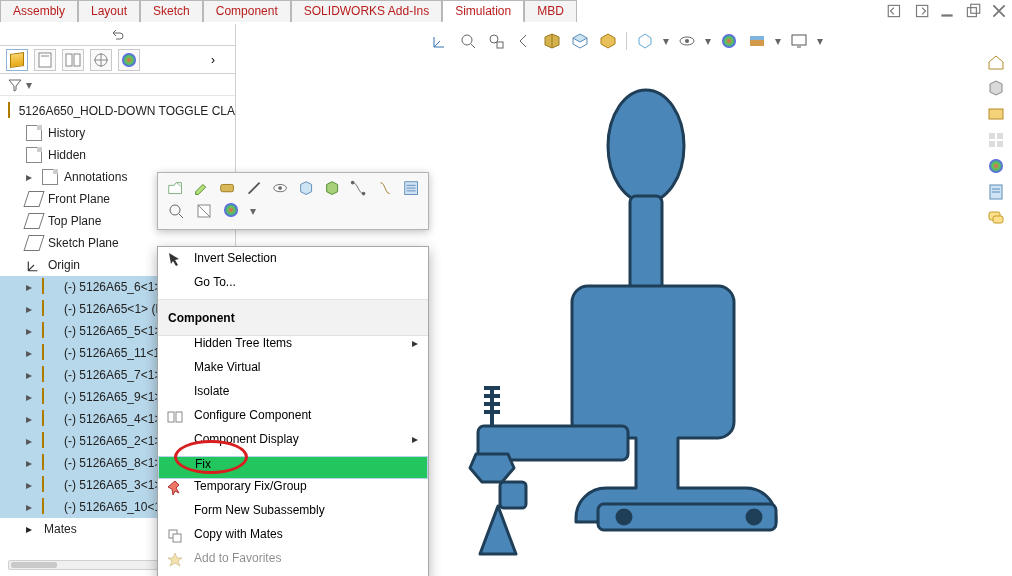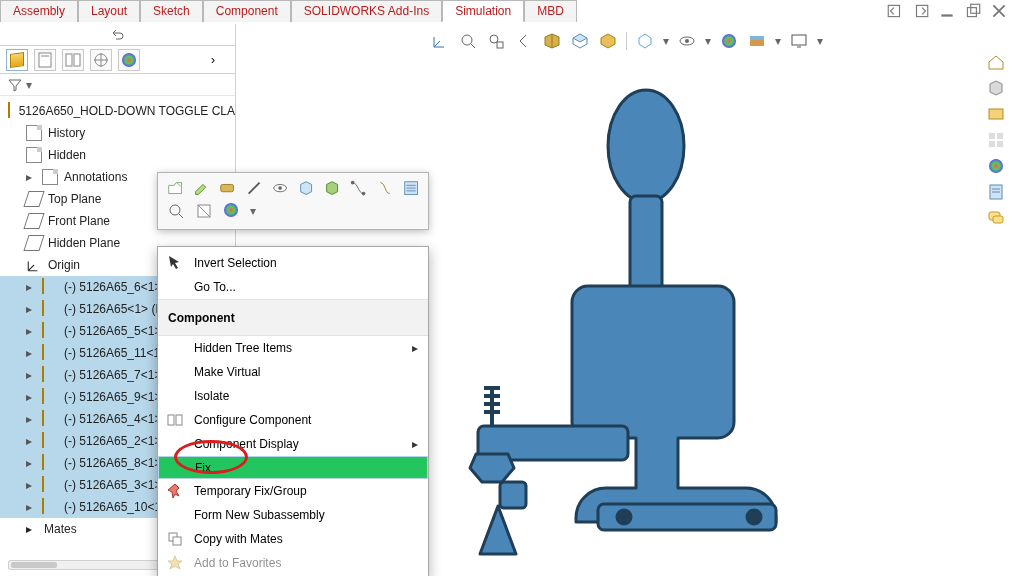--- a/index.html
+++ b/index.html
@@ -53,21 +53,21 @@
 .scroll-bottom { position:absolute; left:8px; right:8px; bottom:6px; height:10px; background:#f0f0f0; border:1px solid #d0d0d0; border-radius:2px; }
 .scroll-bottom .thumb { position:absolute; left:2px; top:1px; height:6px; width:46px; background:#c9c9c9; border-radius:2px; }
 
 
 .ctx-toolbar { position:absolute; left:157px; top:172px; width:272px; background:#f8f8f8; border:1px solid #b3b3b3; padding:6px 8px; box-shadow:0 2px 8px rgba(0,0,0,.25); }
 .ctx-toolbar .row { display:flex; align-items:center; gap:8px; margin-bottom:2px; }
 .ctx-toolbar .cico { width:20px; height:20px; }
 
 
 .ctx-menu { position:absolute; left:157px; top:246px; width:272px; background:#fff; border:1px solid #a7a7a7; box-shadow:0 4px 12px rgba(0,0,0,.3); padding:4px 0; }
-.ctx-menu .item { height:24px; display:flex; align-items:center; padding-left:36px; position:relative; cursor:default; }
+.ctx-menu .item { height:24px; display:flex; align-items:flex-start; padding-left:36px; position:relative; cursor:default; }
 .ctx-menu .item .mico { position:absolute; left:8px; width:18px; height:18px; }
 .ctx-menu .item .sub { position:absolute; right:10px; color:#333; }
 .ctx-menu .header { height:37px; display:flex; align-items:center; padding-left:10px; font-weight:bold; background:#f2f2f2; border-top:1px solid #e2e2e2; border-bottom:1px solid #e2e2e2; }
 .ctx-menu .item.hi { background:#22c55e; border:1px solid #b7d3ea; height:23px; }
 
 
 .red-ring { position:absolute; left:174px; top:440px; width:74px; height:34px; border:3px solid #d81e1e; border-radius:50%/50%; pointer-events:none; }
 
 
 .cube { width:14px; height:14px; background:linear-gradient(#f8d36a,#e6a914); border:1px solid #b07c00; transform:skewY(-8deg); }
@@ -267,29 +267,29 @@
         <span class="nico docic"></span>
         <span>Hidden</span>
       </div>
     <div class="node l1">
         <span class="caret">▸</span>
         <span class="nico docic"></span>
         <span>Annotations</span>
       </div>
     <div class="node l1">
         <span class="nico plane"></span>
+        <span>Front Plane</span>
+      </div>
+    <div class="node l1">
+        <span class="nico plane"></span>
         <span>Top Plane</span>
       </div>
     <div class="node l1">
         <span class="nico plane"></span>
-        <span>Front Plane</span>
-      </div>
-    <div class="node l1">
-        <span class="nico plane"></span>
-        <span>Hidden Plane</span>
+        <span>Sketch Plane</span>
       </div>
     <div class="node l1">
         <span class="nico"><svg viewBox="0 0 14 14">
             <path d="M2 12V4M2 12h8M2 12l5-5" stroke="#333" fill="none"></path>
           </svg></span>
         <span>Origin</span>
       </div>
 
     <div class="node l2 sel">
         <span class="caret">▸</span>

